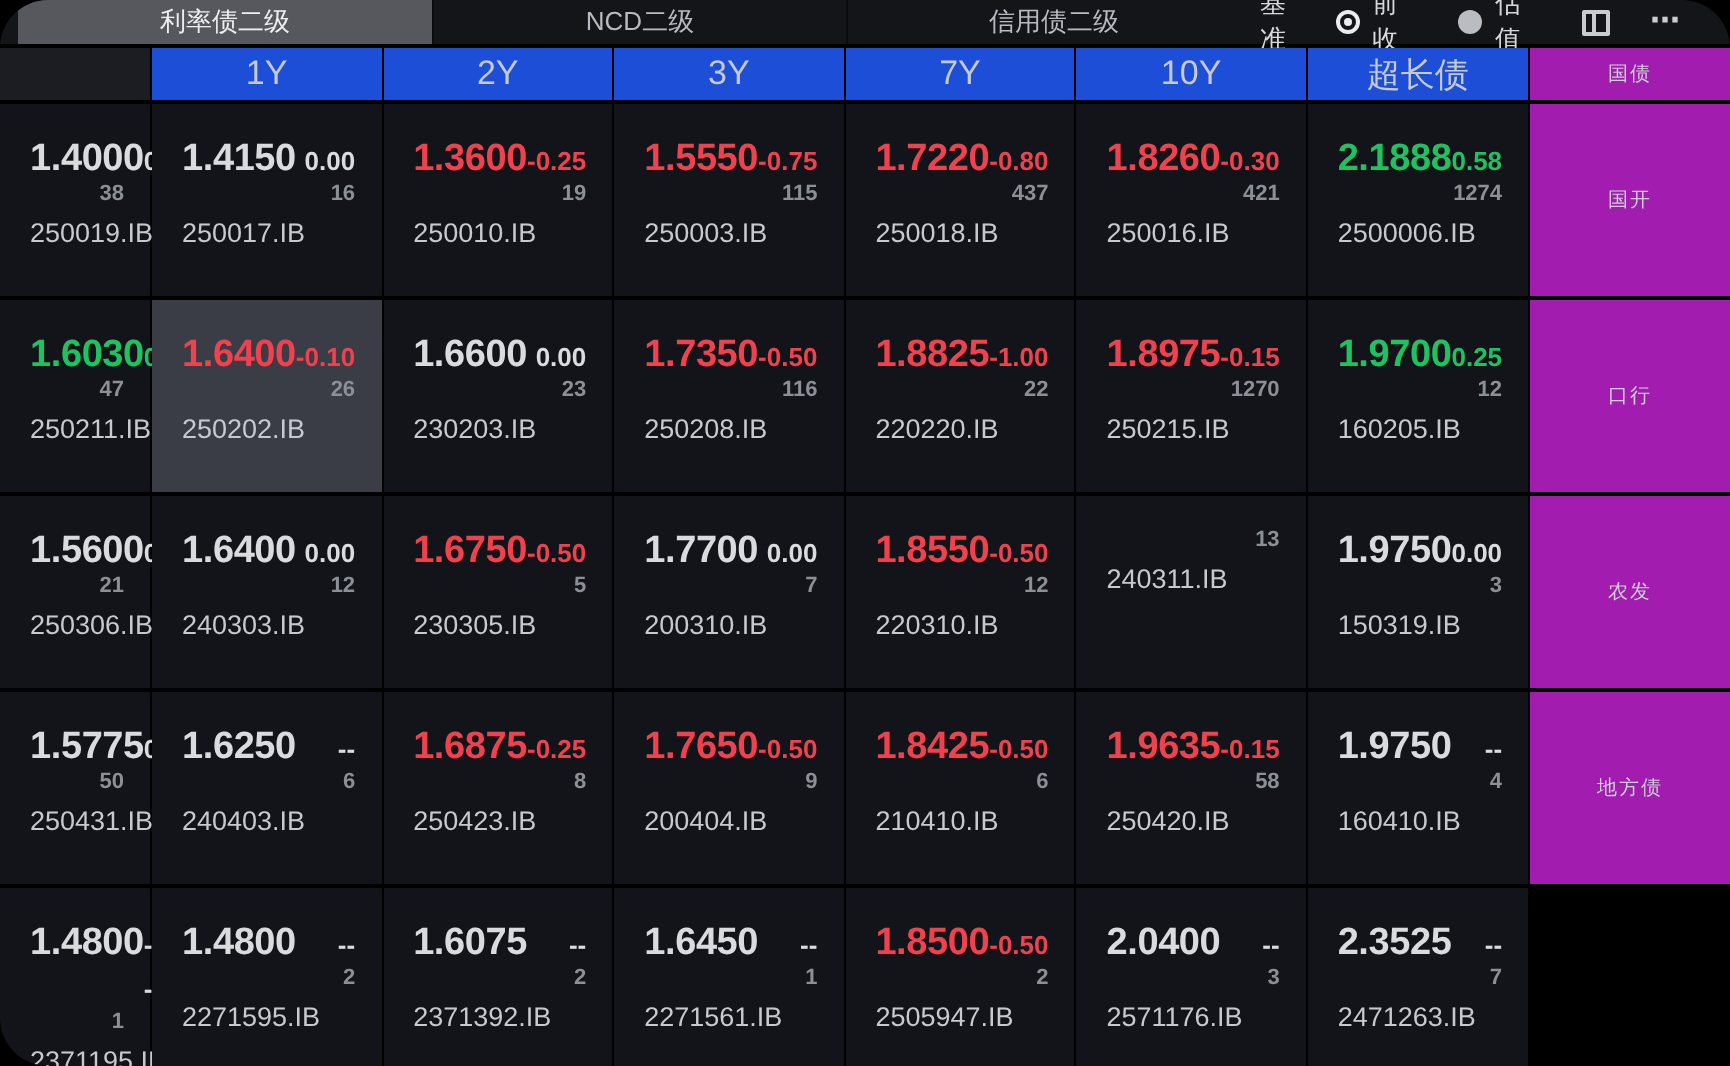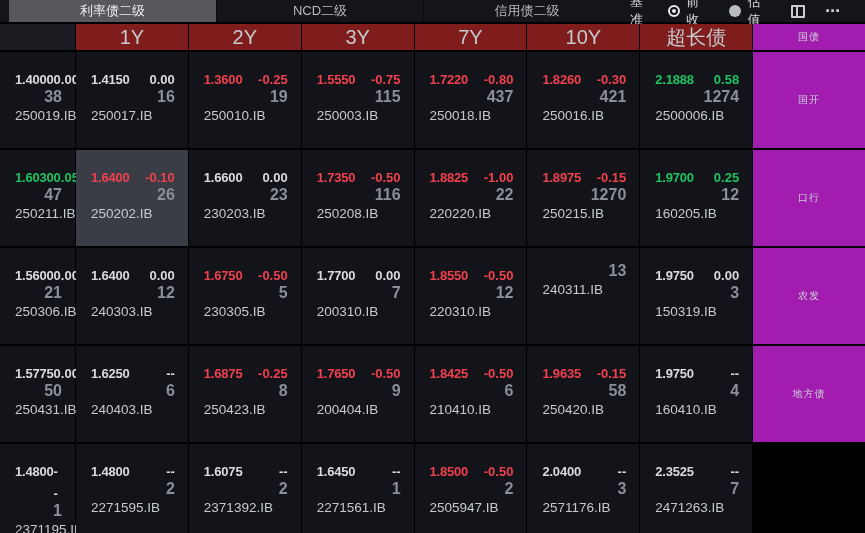--- a/index.html
+++ b/index.html
@@ -1,18 +1,18 @@
 <!DOCTYPE html>
 <html style="--up: #1fc261; --down: #f0414e; --flat: #d9dbdf;"><head>
 <meta charset="utf-8">
 <style>
   * { margin:0; padding:0; box-sizing:border-box; }
   html,body { background:#000; }
   body { font-family:"Liberation Sans","DejaVu Sans",sans-serif; }
-  .app { position:relative; width:865px; height:533px; background:#000; overflow:hidden; display:flex; flex-direction:column; }
+  .app { position:relative; width:865px; height:533px; background:#000; overflow:hidden; display:flex; flex-direction:column;border-radius:24px; }
 
   
   .topbar { height:23px; flex:0 0 23px; background:#141519; display:flex; align-items:stretch; border-bottom:1px solid #000; }
   .tabs { display:flex; padding-left:9px; }
   .tab { width:207px; display:flex; align-items:center; justify-content:center; font-size:13px; color:#b7bac0; background:#141519; cursor:pointer; }
   .tab + .tab { border-left:1px solid #0b0c0f; }
   .tab.active { background:#56585e; color:#eceef0; }
   .topbar-right { margin-left:auto; display:flex; align-items:center; padding-right:20px; }
   .bench-label { font-size:13px; color:#d6d8db; margin-right:16px; }
   .radio-opt { display:flex; align-items:center; margin-right:28px; cursor:pointer; }
@@ -21,28 +21,28 @@
   .radio.checked::after { content:""; position:absolute; left:2px; top:2px; width:4px; height:4px; border-radius:50%; background:#eaecee; }
   .radio.unchecked { background:#b9bcc1; }
   .radio-label { font-size:13px; color:#d6d8db; }
   .icon-panel { width:16px; height:13px; border:2px solid #c9ccd1; border-radius:1px; position:relative; margin-right:16px; cursor:pointer; }
   .icon-panel::after { content:""; position:absolute; left:3px; top:0; bottom:0; width:2px; background:#c9ccd1; }
   .icon-more { color:#c9ccd1; font-size:15px; font-weight:700; letter-spacing:1px; line-height:10px; cursor:pointer; padding:0 4px; }
 
   
   .table { flex:1; margin-top:1px; display:grid; grid-template-columns:75px repeat(7,1fr); grid-template-rows:26px repeat(5,96px); gap:2px 1px; background:#000; overflow:hidden; }
   .corner { background:#1b1d22; }
-  .th { background:#7f1d1d; color:#c6c9ce; font-size:20px; display:flex; align-items:center; justify-content:center; }
+  .th { background:#1d4ed8; color:#c6c9ce; font-size:17px; display:flex; align-items:center; justify-content:center; }
   .rowlabel { background:#a21caf; color:#ccd0d5; font-size:10px; display:flex; align-items:center; justify-content:center; letter-spacing:1px; }
   .cell { background:#131419; padding:17px 13px 0 15px; cursor:pointer; }
   .cell.selected { background:#3a3d45; }
   .line1 { display:flex; justify-content:space-between; align-items:baseline; line-height:22px; }
-  .yield { font-size:13px; font-weight:700; letter-spacing:-0.2px; }
+  .yield { font-size:19px; font-weight:700; letter-spacing:-0.2px; }
   .chg { font-size:13px; font-weight:700; }
-  .count { display:block; text-align:right; font-size:16px; font-weight:700; color:#8b8f96; line-height:13px; margin-top:-1px; }
+  .count { display:block; text-align:right; font-size:11px; font-weight:700; color:#8b8f96; line-height:13px; margin-top:-1px; }
   .code { font-size:13.5px; color:#c6c9ce; line-height:16px; margin-top:5px; }
   .up { color:var(--up,#1fc261); }
   .down { color:var(--down,#f0414e); }
   .flat { color:var(--flat,#d9dbdf); }
 </style>
 </head>
 <body>
 
 <div class="app">
   <div class="topbar">

